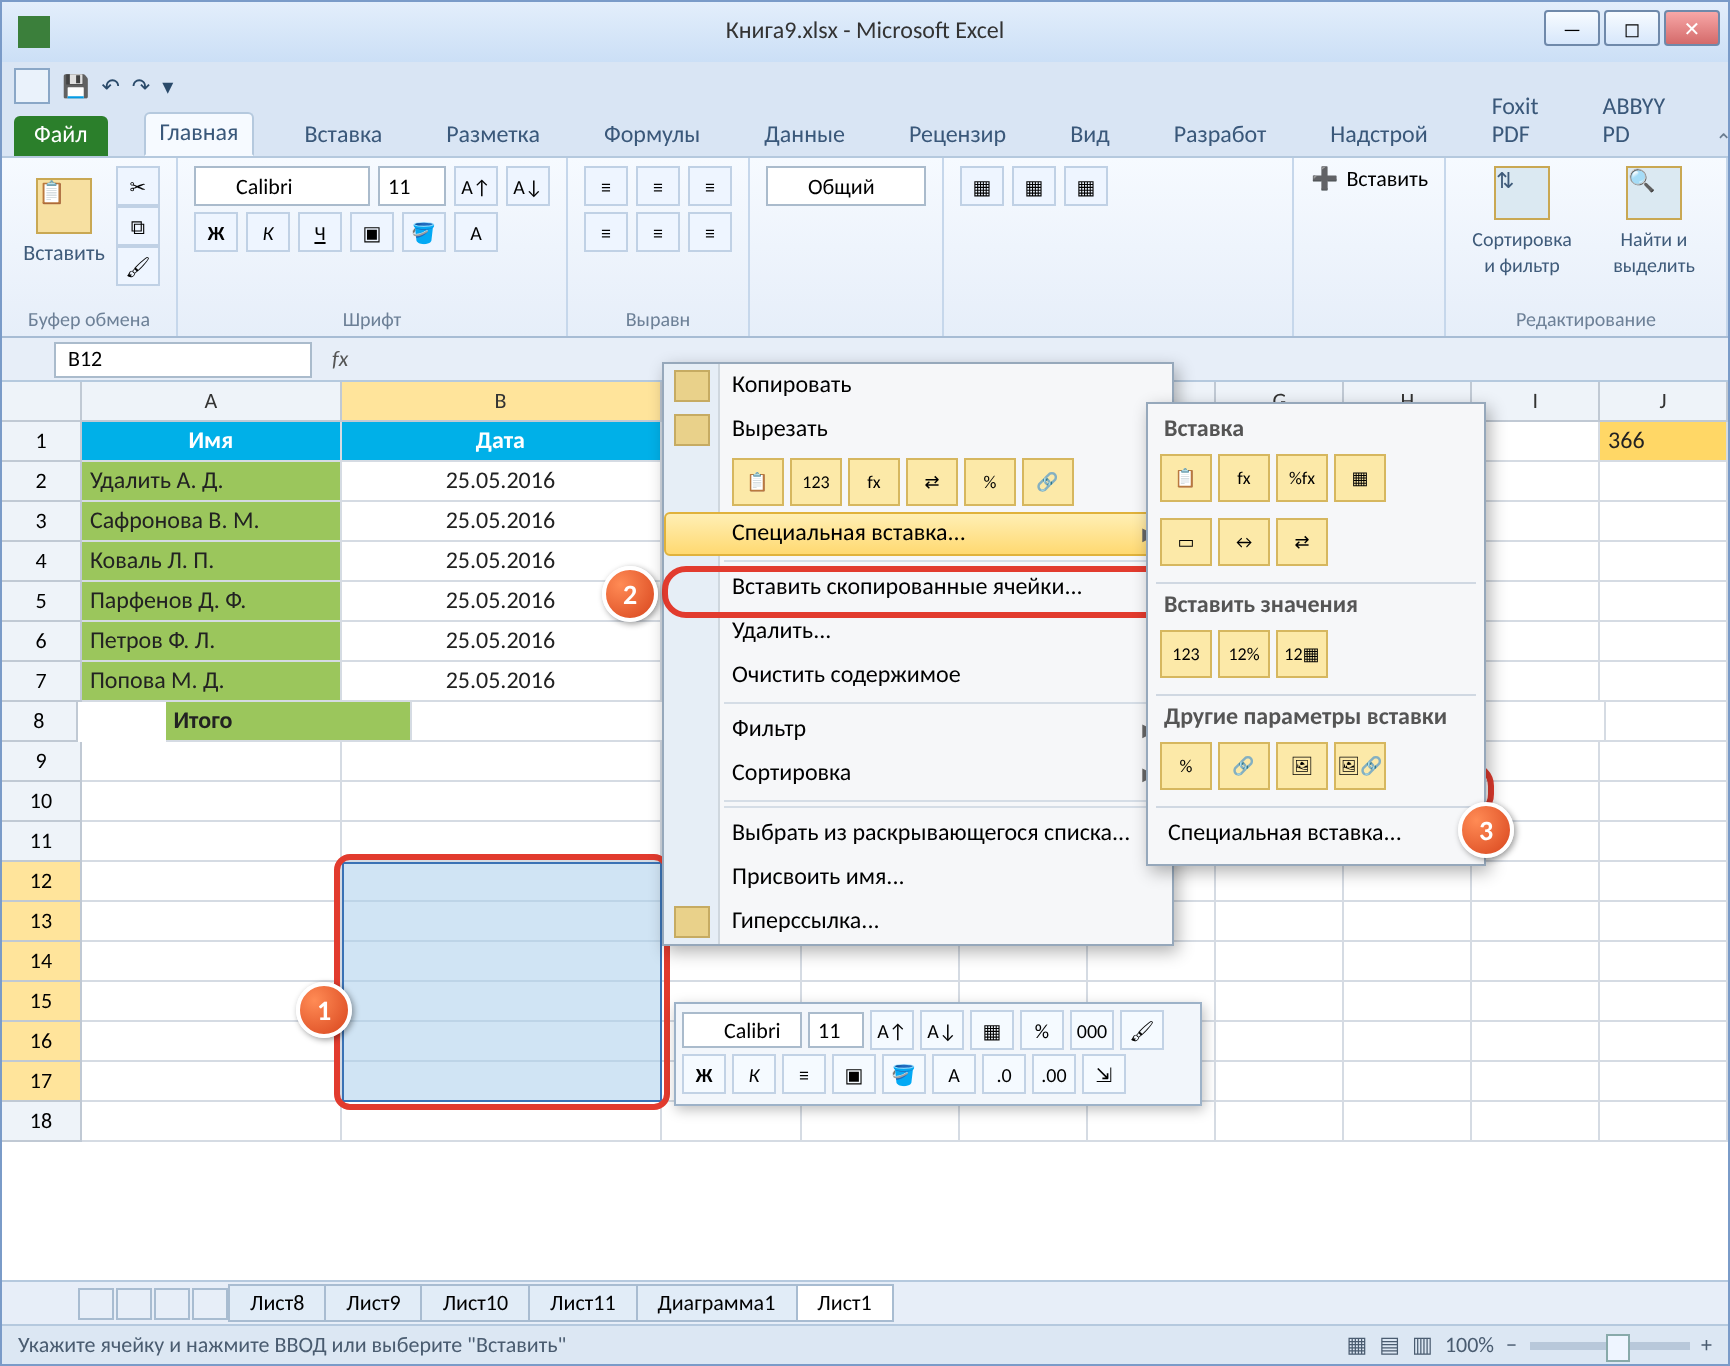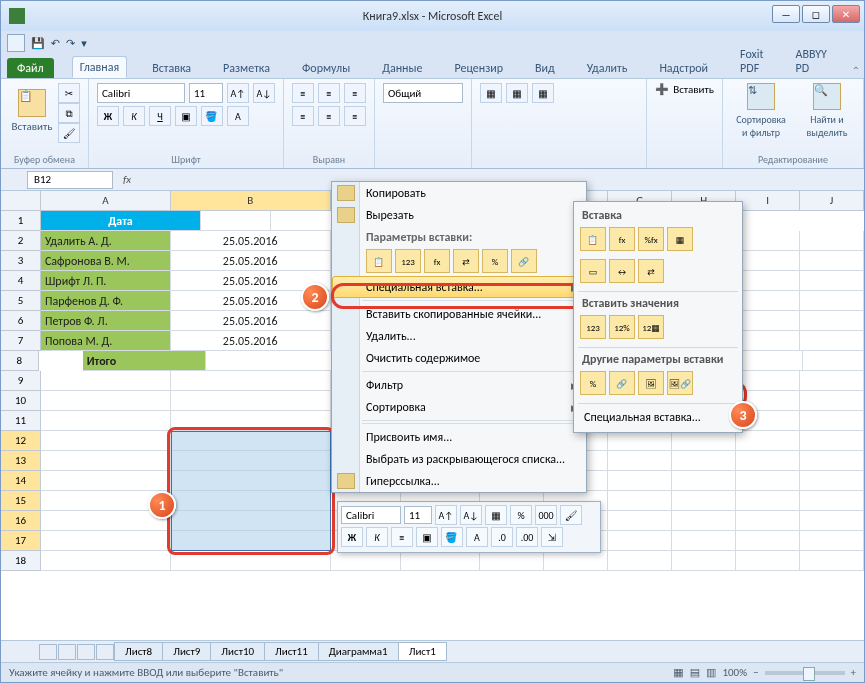--- a/index.html
+++ b/index.html
@@ -26,26 +26,26 @@
 .ribbon-right { margin-left: auto; padding-right: 6px; display: flex; gap: 6px; font-size: 10px; color: #6a7c8f; }
 
 
 .ribbon-body { height: 90px; background: linear-gradient(#f6faff,#e6eef9); border-bottom: 1px solid #a7bcd4; display: flex; }
 .ribbon-group { border-right: 1px solid #c6d7eb; padding: 4px 8px 2px; display: flex; flex-direction: column; justify-content: space-between; }
 .ribbon-group .label { font-size: 10px; color: #6d8097; text-align: center; }
 .big-btn { width: 46px; height: 56px; display: flex; flex-direction: column; align-items: center; justify-content: center; font-size: 11px; color: #3f5b7a; cursor: pointer; }
 .big-btn .ic { width: 28px; height: 28px; background: #f7e0a1; border: 1px solid #c9a853; margin-bottom: 3px; }
 .mini-row { display: flex; gap: 4px; margin-bottom: 3px; }
 .mini-btn { width: 22px; height: 20px; border: 1px solid #c0d1e5; background: #eef5ff; font-size: 10px; display:flex; align-items:center; justify-content:center; cursor:pointer; }
-.font-name { width: 88px; height: 20px; font-size: 11px; border: 1px solid #abc; padding-left: 4px; display:flex; align-items:center; background:#fff; }
+.font-name { width: 88px; height: 20px; font-size: 11px; border: 1px solid #abc; padding-left: 20px; display:flex; align-items:center; background:#fff; }
 .font-size { width: 34px; height: 20px; font-size: 11px; border: 1px solid #abc; padding-left: 4px; display:flex; align-items:center; background:#fff; }
 
 
 .name-row { height: 22px; background: #e7eef8; border-bottom: 1px solid #b5c9de; display: flex; align-items: center; font-size: 11px; }
-.name-box { width: 86px; height: 18px; border: 1px solid #abc; background: #fff; margin-left: 26px; padding-left: 6px; display:flex; align-items:center; }
+.name-box { width: 129px; height: 18px; border: 1px solid #abc; background: #fff; margin-left: 26px; padding-left: 6px; display:flex; align-items:center; }
 .fx { margin-left: 10px; font-style: italic; font-size: 11px; color: #555; }
 
 
 .grid-area { position: relative; background: #fff; height: 476px; overflow: hidden; }
 .col-headers { display: flex; height: 20px; background: #eef3f9; border-bottom: 1px solid #c0c9d4; }
 .corner { width: 40px; border-right: 1px solid #c0c9d4; background: #eef3f9; }
 .colh { border-right: 1px solid #c0c9d4; text-align: center; font-size: 11px; line-height: 20px; color: #333; }
 .colh.sel { background: #ffe49b; }
 .rows { position: relative; }
 .row { display: flex; height: 20px; }
@@ -133,21 +133,21 @@
 
   <div class="ribbon-tabs">
     <div class="file">Файл</div>
     <div class="tab active">Главная</div>
     <div class="tab">Вставка</div>
     <div class="tab">Разметка</div>
     <div class="tab">Формулы</div>
     <div class="tab">Данные</div>
     <div class="tab">Рецензир</div>
     <div class="tab">Вид</div>
-    <div class="tab">Удалить</div>
+    <div class="tab">Разработ</div>
     <div class="tab">Надстрой</div>
     <div class="tab">Foxit PDF</div>
     <div class="tab">ABBYY PD</div>
     <div class="ribbon-right">
       <span>⌃</span>
       <span>ⓘ</span>
       <span>—</span>
       <span>❐</span>
       <span>✕</span>
     </div>
@@ -261,20 +261,21 @@
       <div class="colh cE">E</div>
       <div class="colh cF">F</div>
       <div class="colh cG">G</div>
       <div class="colh cH">H</div>
       <div class="colh cI">I</div>
       <div class="colh cJ">J</div>
     </div>
     <div class="rows">
       <div class="row">
           <div class="rowh">1</div>
+          <div class="cell cA hdrcell">Имя</div>
           <div class="cell cB hdrcell">Дата</div>
           <div class="cell cC"></div>
           <div class="cell cD"></div>
           <div class="cell cE"></div>
           <div class="cell cF"></div>
           <div class="cell cG"></div>
           <div class="cell cH"></div>
           <div class="cell cI"></div>
           <div class="cell cJ" style="background:#ffd766;">366</div>
         </div>
@@ -299,21 +300,21 @@
           <div class="cell cD"></div>
           <div class="cell cE"></div>
           <div class="cell cF"></div>
           <div class="cell cG"></div>
           <div class="cell cH"></div>
           <div class="cell cI"></div>
           <div class="cell cJ"></div>
         </div>
       <div class="row">
           <div class="rowh">4</div>
-          <div class="cell cA namecell">Шрифт Л. П.</div>
+          <div class="cell cA namecell">Коваль Л. П.</div>
           <div class="cell cB" style="text-align:center">25.05.2016</div>
           <div class="cell cC"></div>
           <div class="cell cD"></div>
           <div class="cell cE"></div>
           <div class="cell cF"></div>
           <div class="cell cG"></div>
           <div class="cell cH"></div>
           <div class="cell cI"></div>
           <div class="cell cJ"></div>
         </div>
@@ -510,21 +511,20 @@
     <div class="item">
         <div class="ctx-ic"></div>
         <span>Копировать</span>
         <span></span>
       </div>
     <div class="item">
         <div class="ctx-ic"></div>
         <span>Вырезать</span>
         <span></span>
       </div>
-    <div class="hdr"><span>Параметры вставки:</span></div>
     <div class="iconrow">
       <div class="pal">📋</div>
       <div class="pal">123</div>
       <div class="pal">fx</div>
       <div class="pal">⇄</div>
       <div class="pal">%</div>
       <div class="pal">🔗</div>
     </div>
     <div class="item hl">
         <span>Специальная вставка...</span>
@@ -548,25 +548,25 @@
         <span>Фильтр</span>
         <span class="arrow">▶</span>
       </div>
     <div class="item">
         <span>Сортировка</span>
         <span class="arrow">▶</span>
       </div>
     <div class="sep"></div>
     <div class="sep"></div>
     <div class="item">
+        <span>Выбрать из раскрывающегося списка...</span>
+        <span></span>
+      </div>
+    <div class="item">
         <span>Присвоить имя...</span>
-        <span></span>
-      </div>
-    <div class="item">
-        <span>Выбрать из раскрывающегося списка...</span>
         <span></span>
       </div>
     <div class="item">
         <div class="ctx-ic"></div>
         <span>Гиперссылка...</span>
         <span></span>
       </div>
   </div>
 
   <div class="hlbox" style="top:282px;"></div>

